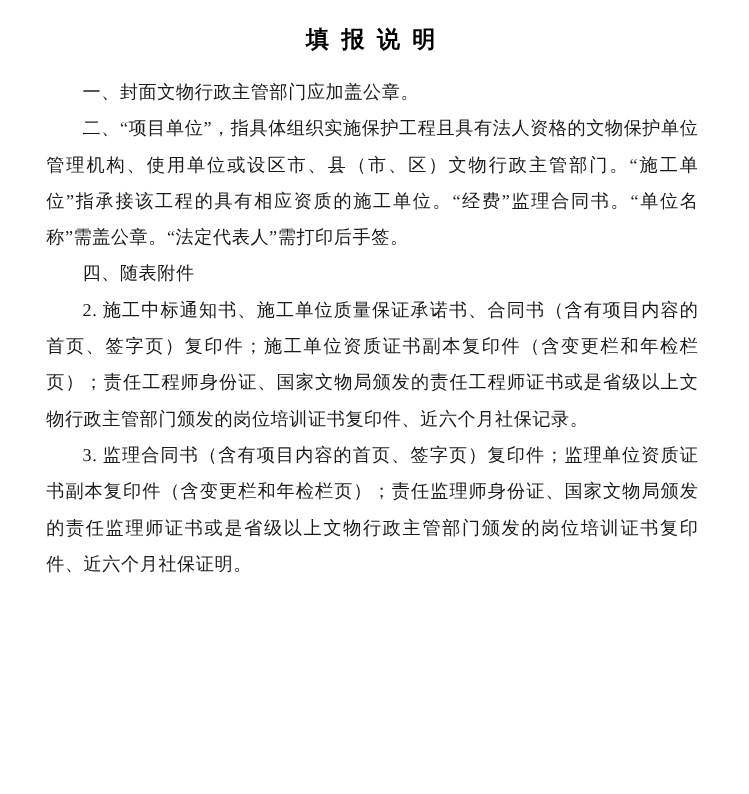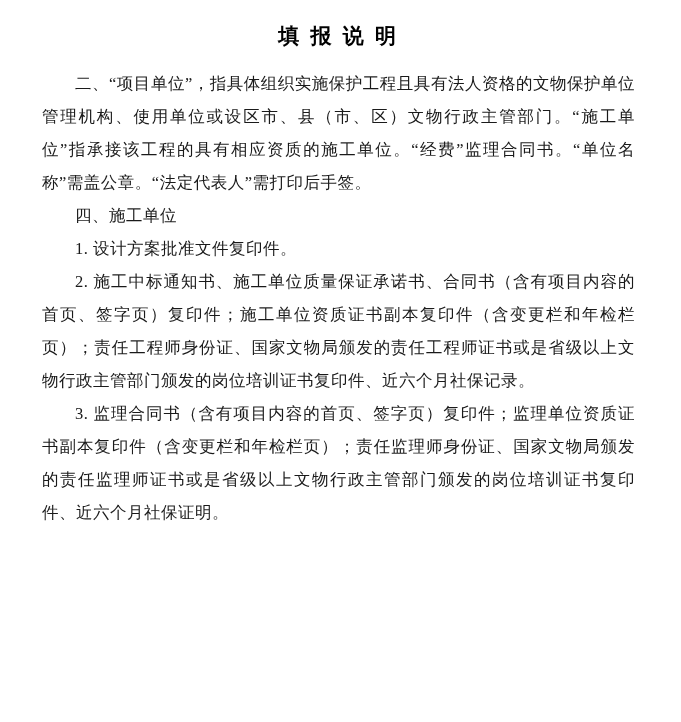--- a/index.html
+++ b/index.html
@@ -36,24 +36,24 @@
     text-indent: 2em;
     letter-spacing: 0.5px;
   }
 </style>
 </head>
 <body>
 
 <div class="page">
   <h1 class="doc-title">填 报 说 明</h1>
 
+  <p class="para">一、封面文物行政主管部门应加盖公章。</p>
 
   <p class="para">二、“项目单位”，指具体组织实施保护工程且具有法人资格的文物保护单位管理机构、使用单位或设区市、县（市、区）文物行政主管部门。“施工单位”指承接该工程的具有相应资质的施工单位。“经费”监理合同书。“单位名称”需盖公章。“法定代表人”需打印后手签。</p>
 
 
-  <p class="para">四、施工单位</p>
+  <p class="para">四、随表附件</p>
 
-  <p class="para">1. 设计方案批准文件复印件。</p>
 
   <p class="para">2. 施工中标通知书、施工单位质量保证承诺书、合同书（含有项目内容的首页、签字页）复印件；施工单位资质证书副本复印件（含变更栏和年检栏页）；责任工程师身份证、国家文物局颁发的责任工程师证书或是省级以上文物行政主管部门颁发的岗位培训证书复印件、近六个月社保记录。</p>
 
   <p class="para">3. 监理合同书（含有项目内容的首页、签字页）复印件；监理单位资质证书副本复印件（含变更栏和年检栏页）；责任监理师身份证、国家文物局颁发的责任监理师证书或是省级以上文物行政主管部门颁发的岗位培训证书复印件、近六个月社保证明。</p>
 </div>
 
 </body></html>

